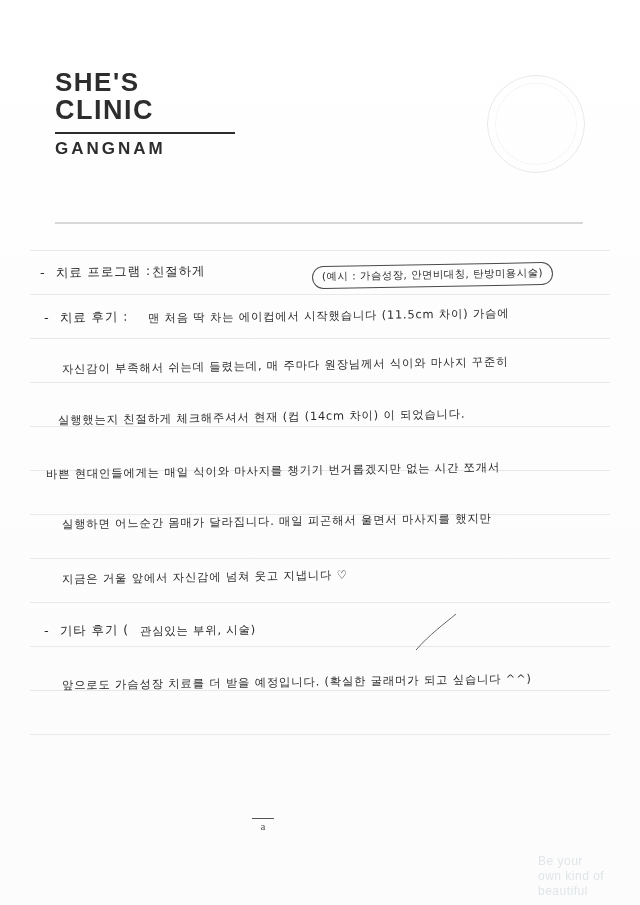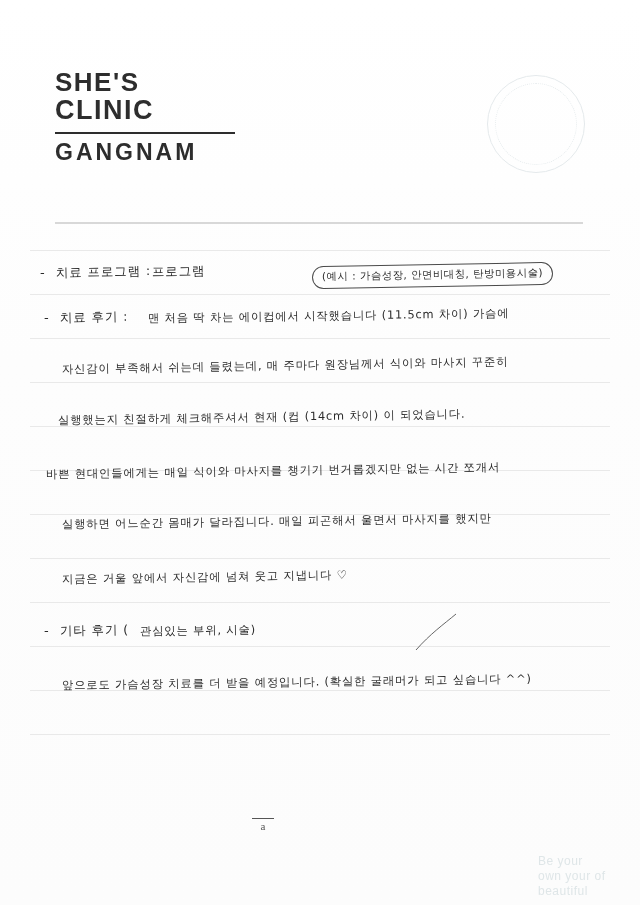--- a/index.html
+++ b/index.html
@@ -45,21 +45,21 @@
   }
   .brand-line1 { font-size: 26px; }
   .brand-line2 { font-size: 27px; }
   .brand-rule {
     width: 180px;
     height: 2px;
     background: #2d2d2d;
     margin: 7px 0 6px 0;
   }
   .brand-line3 {
-    font-size: 23px;
+    font-size: 17px;
     letter-spacing: 3px;
   }
 
   
   .stamp {
     position: absolute;
     left: 487px;
     top: 75px;
     width: 96px;
     height: 96px;
@@ -208,21 +208,21 @@
     <div class="rule"></div>
     <div class="rule"></div>
     <div class="rule"></div>
     <div class="rule"></div>
     <div class="rule"></div>
     <div class="rule"></div>
   </div>
 
   <div class="dash" style="left:40px; top:265px;">-</div>
   <div class="hand hw-lg" style="left:56px; top:265px; transform: rotate(-1.2deg);">치료 프로그램 :</div>
-  <div class="hand hw-lg" style="left:152px; top:264px; transform: rotate(-1deg);">프로그램</div>
+  <div class="hand hw-lg" style="left:152px; top:264px; transform: rotate(-1deg);">친절하게</div>
   <div class="paren-box" style="left:312px; top:264px; transform: rotate(-1deg);">(예시 : 가슴성장, 안면비대칭, 탄방미용시술)</div>
 
   <div class="dash" style="left:44px; top:310px;">-</div>
   <div class="hand hw-lg" style="left:60px; top:310px; transform: rotate(-1.2deg);">치료 후기 :</div>
   <div class="hand hw-md" style="left:148px; top:311px; transform: rotate(-0.8deg);">맨 처음 딱 차는 에이컵에서 시작했습니다 (11.5cm 차이) 가슴에</div>
 
   <div class="hand hw-md" style="left:62px; top:362px; transform: rotate(-1deg);">자신감이 부족해서 쉬는데 들렸는데, 매 주마다 원장님께서 식이와 마사지 꾸준히</div>
   <div class="hand hw-md" style="left:58px; top:413px; transform: rotate(-0.9deg);">실행했는지 친절하게 체크해주셔서 현재 (컵 (14cm 차이) 이 되었습니다.</div>
   <div class="hand hw-md" style="left:46px; top:467px; transform: rotate(-0.9deg);">바쁜 현대인들에게는 매일 식이와 마사지를 챙기기 번거롭겠지만 없는 시간 쪼개서</div>
   <div class="hand hw-md" style="left:62px; top:517px; transform: rotate(-0.8deg);">실행하면 어느순간 몸매가 달라집니다. 매일 피곤해서 울면서 마사지를 했지만</div>
@@ -238,16 +238,16 @@
 
   <div class="hand hw-md" style="left:62px; top:678px; transform: rotate(-0.8deg);">앞으로도 가슴성장 치료를 더 받을 예정입니다. (확실한 굴래머가 되고 싶습니다 ^^)</div>
 
   <div class="footer-mark">
     <div class="fm-rule"></div>
     <span>a</span>
   </div>
 
   <div class="footer-slogan">
     <div>Be your</div>
-    <div>own your of</div>
+    <div>own kind of</div>
     <div>beautiful</div>
   </div>
 </div>
 
 </body></html>

